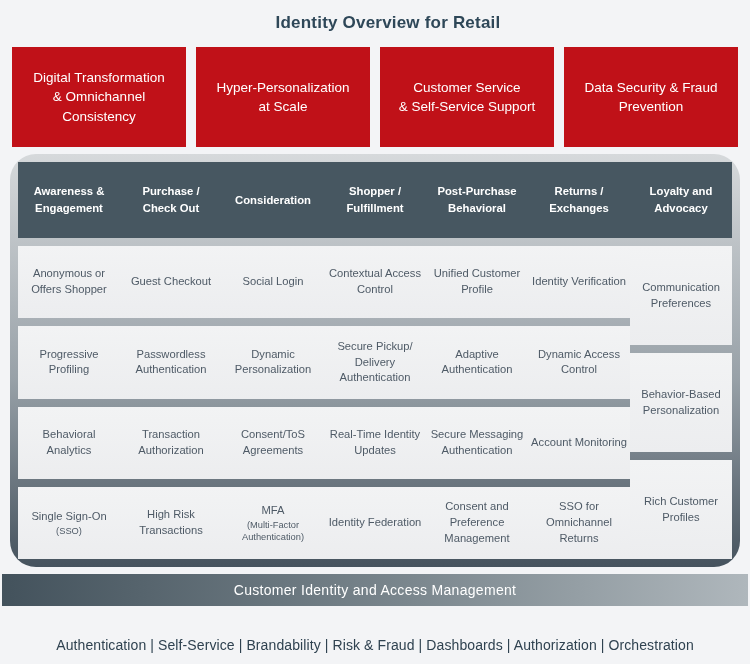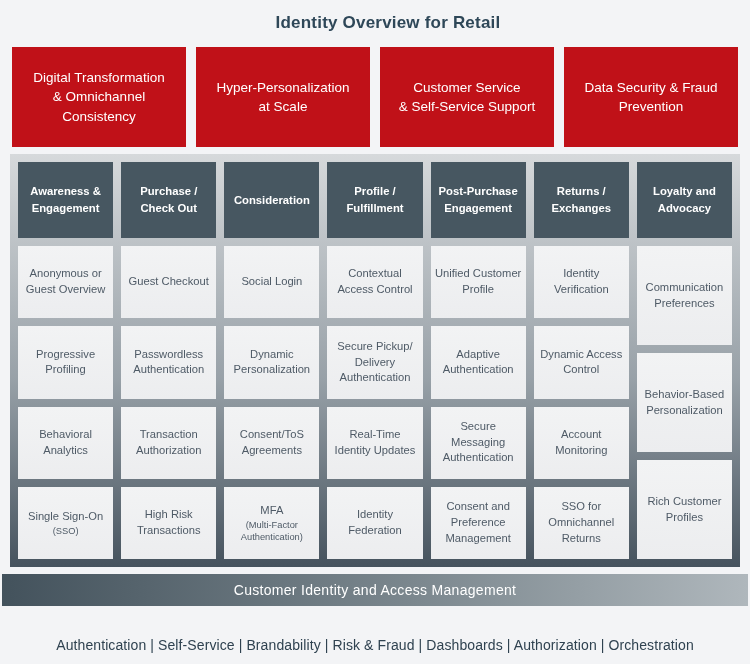--- a/index.html
+++ b/index.html
@@ -38,21 +38,21 @@
     padding: 0 16px;
   }
 
   .grid-wrap {
     margin: 7px 10px 0 10px;
     height: 397px;
     padding: 8px;
     background: linear-gradient(180deg, #d6d9db 0%, #97a0a7 55%, #46535e 100%);
     display: grid;
     grid-template-columns: repeat(7, 1fr);
-    gap: 8px;
+    border-radius: 26px;
   }
   .col { display: flex; flex-direction: column; gap: 8px; min-width: 0; }
   .head-cell {
     height: 76px; flex: none;
     background: #475761;
     color: #ffffff;
     font-weight: bold;
     font-size: 11.3px;
     line-height: 1.5;
     display: flex; align-items: center; justify-content: center;
@@ -104,21 +104,21 @@
     <div class="pillar">Digital Transformation &amp;&nbsp;Omnichannel Consistency</div>
     <div class="pillar">Hyper-Personalization at Scale</div>
     <div class="pillar">Customer Service &amp;&nbsp;Self-Service Support</div>
     <div class="pillar">Data Security &amp; Fraud Prevention</div>
   </div>
 
   <div class="grid-wrap">
       <div class="col">
         <div class="head-cell">Awareness &amp; Engagement</div>
         <div class="cell">
-          <span>Anonymous or Guest Overview</span>
+          <span>Anonymous or Offers Shopper</span>
         </div>
         <div class="cell">
           <span>Progressive Profiling</span>
         </div>
         <div class="cell">
           <span>Behavioral Analytics</span>
         </div>
         <div class="cell">
           <span>Single Sign-On</span>
           <span class="sub">(SSO)</span>
@@ -149,36 +149,36 @@
         </div>
         <div class="cell">
           <span>Consent/ToS Agreements</span>
         </div>
         <div class="cell">
           <span>MFA</span>
           <span class="sub">(Multi-Factor Authentication)</span>
         </div>
       </div>
       <div class="col">
-        <div class="head-cell">Profile / Fulfillment</div>
+        <div class="head-cell">Shopper / Fulfillment</div>
         <div class="cell">
           <span>Contextual Access Control</span>
         </div>
         <div class="cell">
           <span>Secure Pickup/ Delivery Authentication</span>
         </div>
         <div class="cell">
           <span>Real-Time Identity Updates</span>
         </div>
         <div class="cell">
           <span>Identity Federation</span>
         </div>
       </div>
       <div class="col">
-        <div class="head-cell">Post-Purchase Engagement</div>
+        <div class="head-cell">Post-Purchase Behavioral</div>
         <div class="cell">
           <span>Unified Customer Profile</span>
         </div>
         <div class="cell">
           <span>Adaptive Authentication</span>
         </div>
         <div class="cell">
           <span>Secure Messaging Authentication</span>
         </div>
         <div class="cell">

